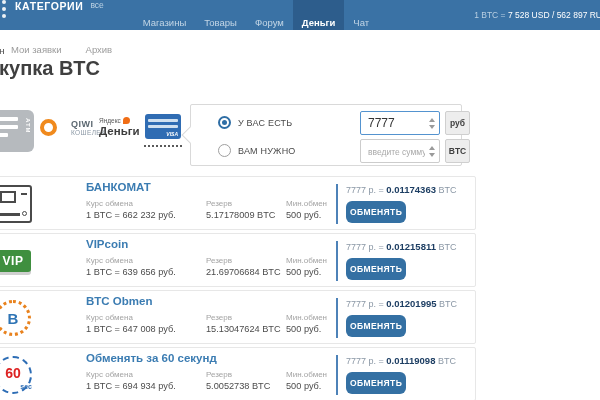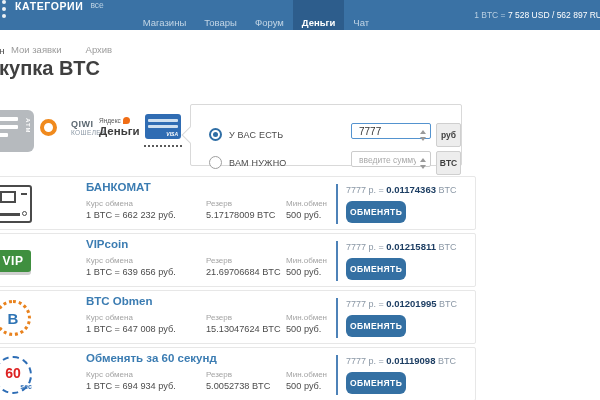--- a/index.html
+++ b/index.html
@@ -45,27 +45,27 @@
   .visa-wrap { position:absolute; left:144px; top:114px; width:38px; text-align:center; }
   .visa-card { width:36px; height:25px; background:#2f6cb3; border-radius:3px; position:relative; margin:0 auto; }
   .visa-card .stripe { position:absolute; left:3px; right:3px; height:3px; background:#cfe0f0; border-radius:1px; }
   .visa-card .p1 { top:5px; } .visa-card .p2 { top:11px; }
   .visa-card .vtxt { position:absolute; right:3px; bottom:2px; color:#fff; font-size:5px; font-weight:bold; font-style:italic; }
   .visa-sel { margin-top:6px; border-bottom:2px dotted #5a5a5a; height:0; }
 
   
   .calc-box { position:absolute; left:190px; top:104px; width:272px; height:62px; background:#fff; border:1px solid #d9d9d9; border-radius:2px; }
   .calc-tail { position:absolute; left:-7px; top:24px; width:12px; height:12px; background:#fff; border-left:1px solid #d9d9d9; border-bottom:1px solid #d9d9d9; transform:rotate(45deg); }
-  .calc-row { position:absolute; left:4px; height:25px; width:100%;margin-top:12px; }
+  .calc-row { position:absolute; left:13px; height:25px; width:100%; }
   .r1 { top:6px; } .r2 { top:34px; }
   .radio { position:absolute; left:14px; top:5px; width:13px; height:13px; border:1px solid #9f9f9f; border-radius:50%; background:#fff; }
   .radio.sel { border:2px solid #2f6ea5; }
   .radio.sel::after { content:''; display:block; width:5px; height:5px; margin:2px; border-radius:50%; background:#2f6ea5; }
   .radio-label { position:absolute; left:34px; top:7px; font-size:9px; color:#4a4a4a; letter-spacing:.2px; }
-  .amount-input { position:absolute; left:156px; top:0; width:80px; height:16px; border:1px solid #5493cf; border-radius:2px; font-size:10px; color:#333; padding:0 14px 0 7px; font-family:inherit; outline:none; }
+  .amount-input { position:absolute; left:156px; top:0; width:80px; height:24px; border:1px solid #5493cf; border-radius:2px; font-size:12px; color:#333; padding:0 14px 0 7px; font-family:inherit; outline:none; }
   .amount-input.idle { border-color:#cccccc; }
   .amount-input.idle::placeholder { color:#a9a9a9; font-size:8.5px; }
   .spin { position:absolute; left:225px; top:7px; display:flex; flex-direction:column; gap:3px; }
   .spin i { display:block; width:0; height:0; border-left:3px solid transparent; border-right:3px solid transparent; }
   .spin .up { border-bottom:4px solid #9a9a9a; }
   .spin .dn { border-top:4px solid #9a9a9a; }
   .unit-box { position:absolute; left:241px; top:0; width:25px; height:24px; background:#ededed; border:1px solid #cfcfcf; border-radius:2px; font-size:8.5px; font-weight:bold; color:#3f3f3f; text-align:center; line-height:22px; }
 
   
   .cards { position:absolute; left:-16px; top:176px; width:492px; }

